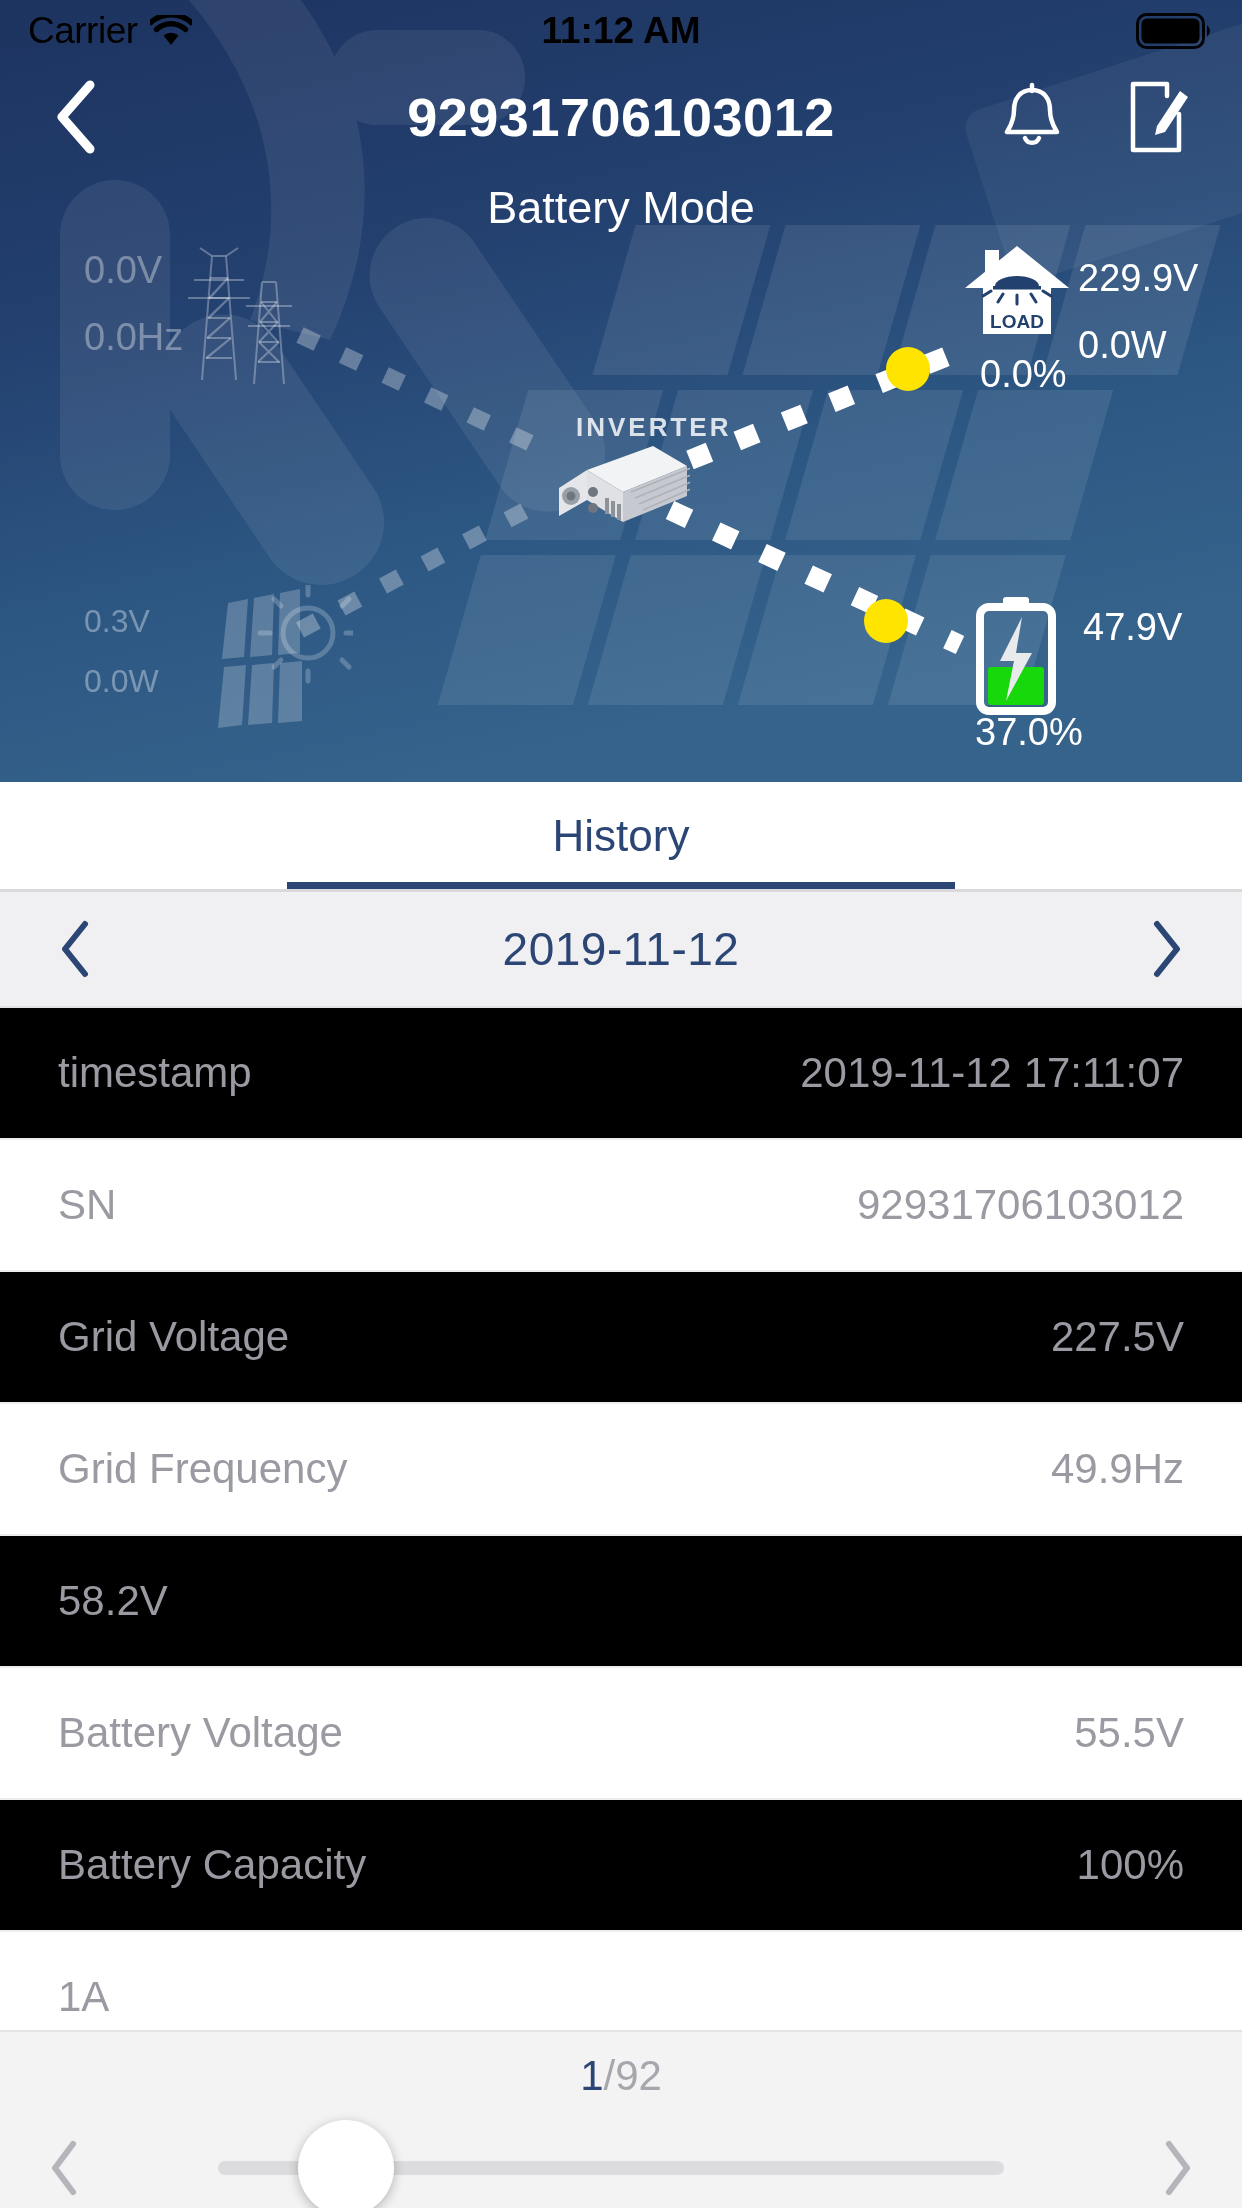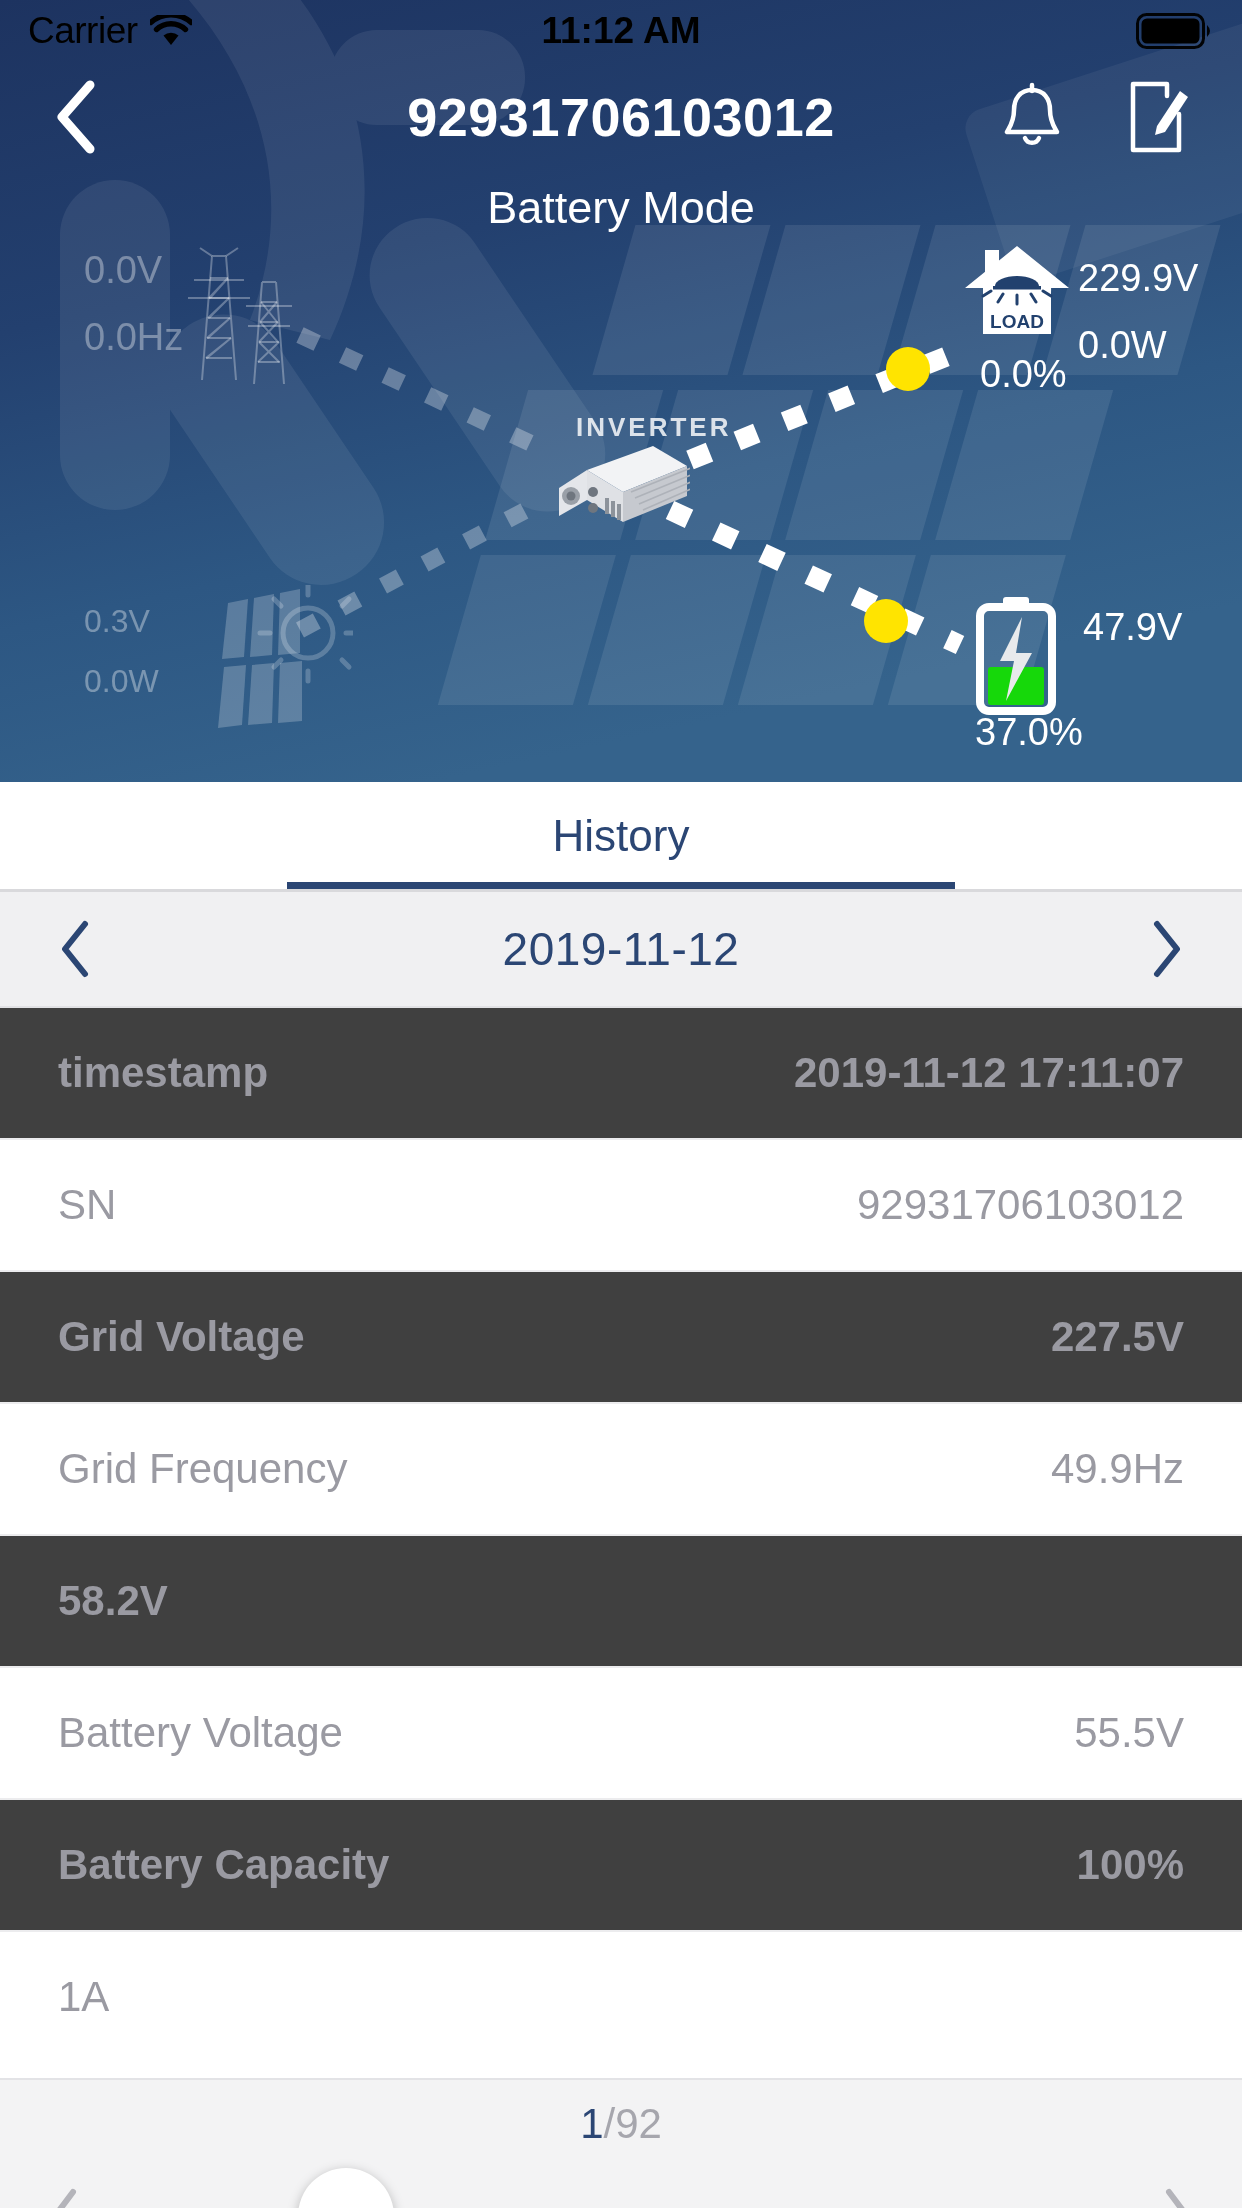--- a/index.html
+++ b/index.html
@@ -87,27 +87,27 @@
     background:#f0f0f2; display:flex; align-items:center; justify-content:space-between;
     border-bottom: 2px solid #e2e2e5;
   }
   .date-prev, .date-next { width: 150px; height: 116px; display:flex; align-items:center; justify-content:center; }
   .date-text { flex:1; text-align:center; font-size: 46px; color:#2b4674; letter-spacing: 0.5px; }
 
   
   .table { position:absolute; top: 1008px; left: 0; width: 1242px; height: 1040px; background:#fff; overflow:hidden; }
   .row { height: 132px; display:flex; align-items:center; padding: 0 58px;
          border-bottom: 2px solid #ececee; }
-  .row.alt { background:#404040;font-weight:bold; }
+  .row.alt { background:#000000; }
   .row-label { font-size: 42px; color:#9a9aa2; flex:1; }
   .row-value { font-size: 42px; color:#9a9aa2; text-align:right; }
 
   
   .pager {
-    position:absolute; left:0; bottom:0; width: 1242px; height: 130px;
+    position:absolute; left:0; bottom:0; width: 1242px; height: 178px;
     background:#f3f3f4; border-top: 2px solid #e3e3e6;
   }
   .pager-count { position:absolute; top: 20px; left: 0; width: 1242px; text-align:center;
                  font-size: 42px; }
   .pc-cur { color:#2b4674; }
   .pc-tot { color:#a6a6ad; }
   .pager-row { position:absolute; top: 94px; left:0; width:1242px; height: 84px;
                display:flex; align-items:center; }
   .pg-prev { width: 128px; display:flex; align-items:center; justify-content:center; }
   .pg-next { width: 128px; display:flex; align-items:center; justify-content:center; }

